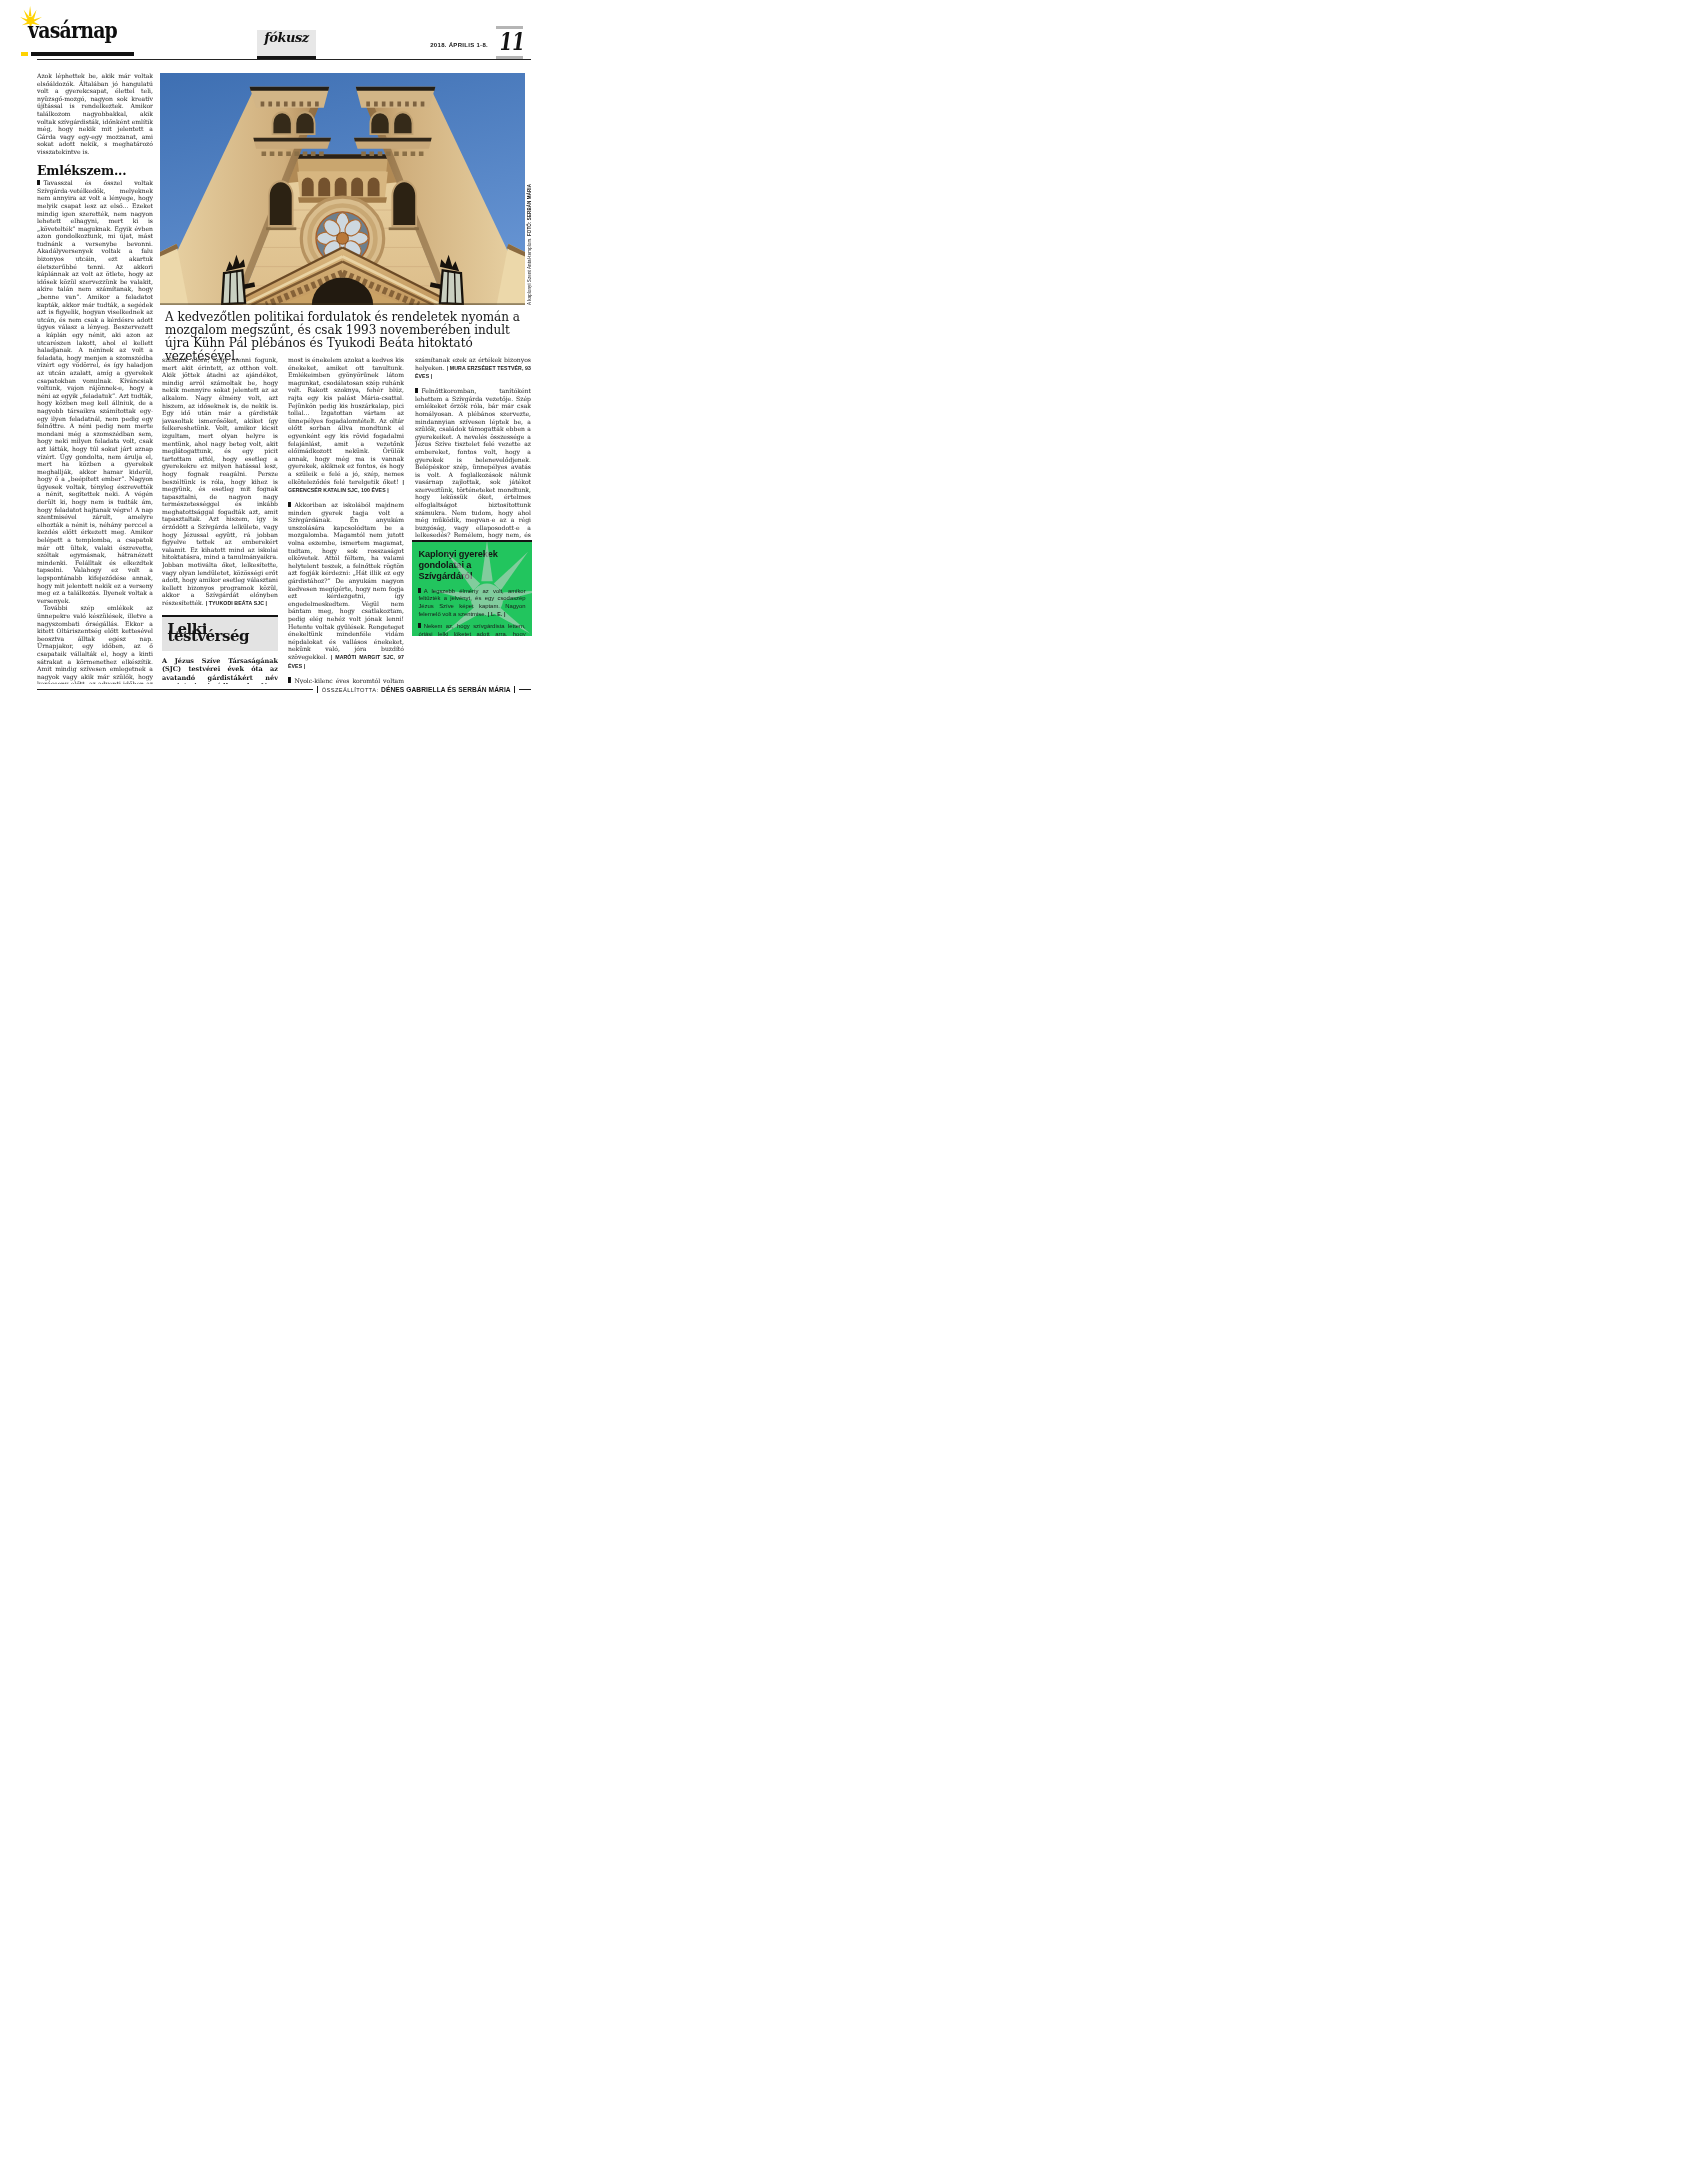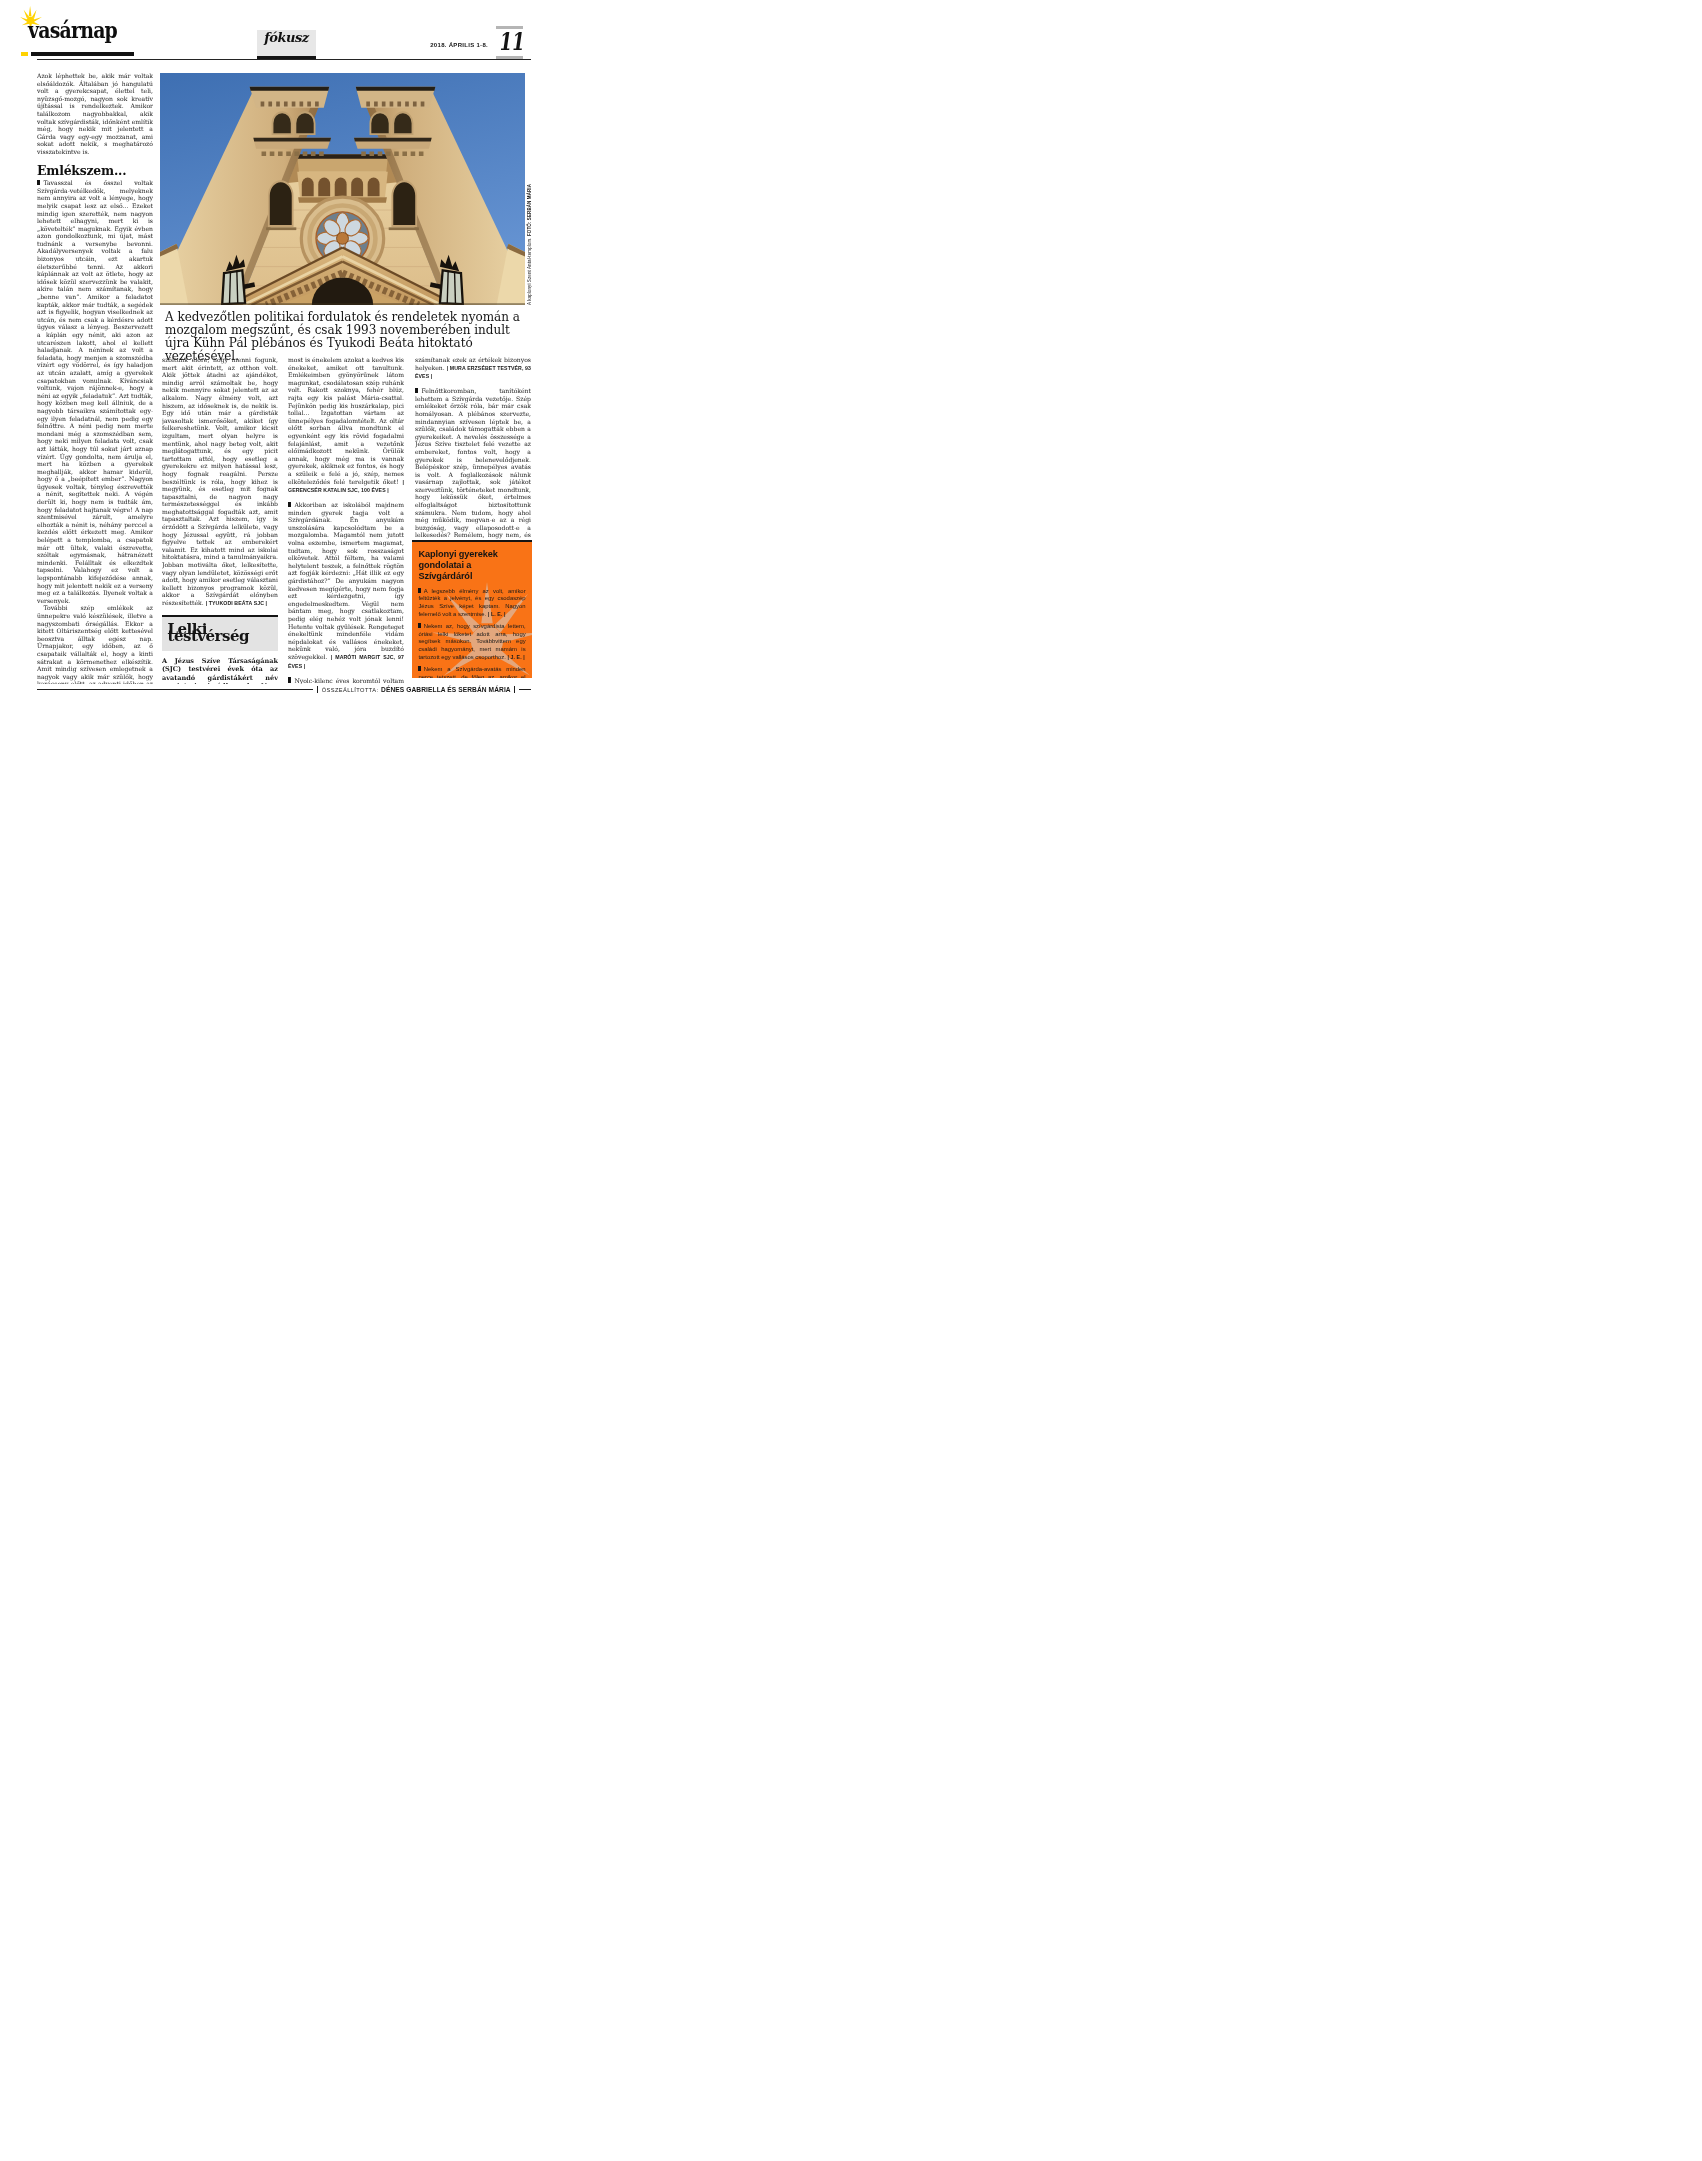--- a/index.html
+++ b/index.html
@@ -44,21 +44,21 @@
   .p-gap{margin-top:6.4px !important;}
   .indent{text-indent:6.4px;}
   .marker{display:inline-block;width:3.2px;height:5.5px;background:#141414;margin-right:3.2px;}
   .byline{font-family:"Liberation Sans",sans-serif;font-weight:700;font-size:5.2px;letter-spacing:0.1px;color:#161616;}
   .h-emlekszem{font-size:12.4px;font-weight:700;letter-spacing:-0.2px;margin:11px 0 5px;color:#101010;}
   .h-lelki{margin:7.3px 0 6.4px;border-top:2.7px solid #141414;background:#e3e3e3;
            padding:8.7px 4.6px 10px 5.5px;font-size:15px;font-weight:700;letter-spacing:-0.5px;color:#141414;}
   .lead{font-weight:700;font-size:6.5px;line-height:8.2px;}
 
   
-  .sidebar{position:absolute;left:412px;top:540px;width:120px;height:138px;background:#f97316;
+  .sidebar{position:absolute;left:412px;top:540px;width:120px;height:96px;background:#22c55e;
            border-top:2.3px solid #141414;box-sizing:border-box;padding:6.4px 6.4px 4.6px;
            font-family:"Liberation Sans",sans-serif;overflow:hidden;}
   .sidebar h3{margin:0.9px 0 5.5px;font-size:9.2px;line-height:11px;letter-spacing:-0.1px;color:#141414;}
   .sidebar p{position:relative;z-index:1;margin:0 0 5px;font-size:5.9px;line-height:7.6px;text-align:justify;color:#1a1a1a;}
   .sidebar .sig{font-weight:700;font-size:5.2px;letter-spacing:0.1px;}
   .sb-mark{display:inline-block;width:2.7px;height:5px;background:#141414;margin-right:2.7px;}
   .watermark{position:absolute;right:-12px;bottom:-15.6px;z-index:0;opacity:.55;}
 
   
   .footer{position:absolute;left:37px;right:36px;top:686px;display:flex;align-items:center;}

